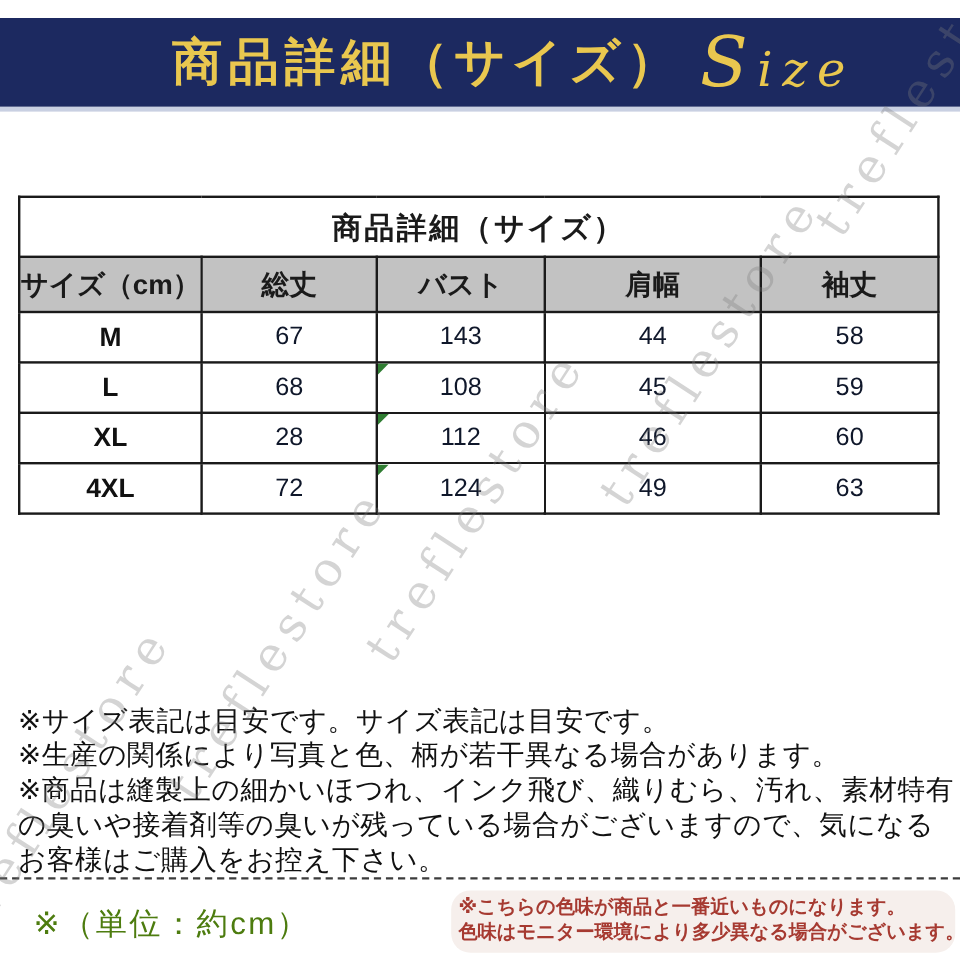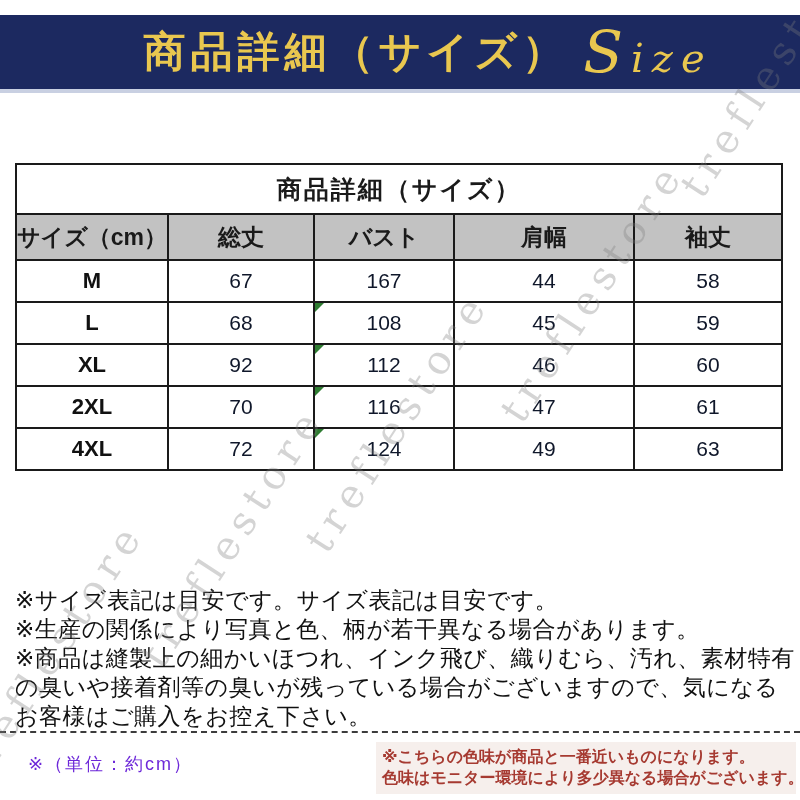--- a/index.html
+++ b/index.html
@@ -60,28 +60,29 @@
     position:absolute; left:15px; top:586px; width:782px;
     font-size:23px; line-height:29px; color:#111; letter-spacing:0.5px;
   }
 
   
   .dashed-divider{
     position:absolute; left:0; top:731px; width:800px; height:0;
     border-top:2px dashed #3c3c3c;
   }
   .unit-label{
-    position:absolute; left:28px; top:752px; font-size:18px; color:#6d28d9;
+    position:absolute; left:28px; top:752px; font-size:26px; color:#4d7c0f;
     letter-spacing:2px; white-space:nowrap;
   }
   .color-note{
     position:absolute; left:376px; top:742px; width:420px; height:52px;
     background:var(--note-red-bg); color:var(--note-red);
     font-size:16px; line-height:21px; font-weight:bold; padding:4px 6px;
     white-space:nowrap;
+    border-radius:16px;
   }
 
   
   .wm{
     position:absolute; z-index:5; pointer-events:none;
     font-family:"DejaVu Serif","Liberation Serif",serif;
     font-size:40px; letter-spacing:8px; color:rgba(125,125,125,0.33);
     transform:rotate(-57deg); transform-origin:0 50%; white-space:nowrap;
   }
 </style>
@@ -120,53 +121,43 @@
         <th class="col-h">総丈</th>
         <th class="col-h">バスト</th>
         <th class="col-h">肩幅</th>
         <th class="col-h">袖丈</th>
       </tr>
     </thead>
     <tbody>
       <tr>
         <td class="size-cell">M</td>
         <td>67</td>
-        <td>167</td>
+        <td>143</td>
         <td>44</td>
         <td>58</td>
       </tr>
       <tr>
         <td class="size-cell">L</td>
         <td>68</td>
         <td class="cell-rel">
           <span class="flag"></span>
           <span>108</span>
         </td>
         <td>45</td>
         <td>59</td>
       </tr>
       <tr>
         <td class="size-cell">XL</td>
-        <td>92</td>
+        <td>28</td>
         <td class="cell-rel">
           <span class="flag"></span>
           <span>112</span>
         </td>
         <td>46</td>
         <td>60</td>
-      </tr>
-      <tr>
-        <td class="size-cell">2XL</td>
-        <td>70</td>
-        <td class="cell-rel">
-          <span class="flag"></span>
-          <span>116</span>
-        </td>
-        <td>47</td>
-        <td>61</td>
       </tr>
       <tr>
         <td class="size-cell">4XL</td>
         <td>72</td>
         <td class="cell-rel">
           <span class="flag"></span>
           <span>124</span>
         </td>
         <td>49</td>
         <td>63</td>

